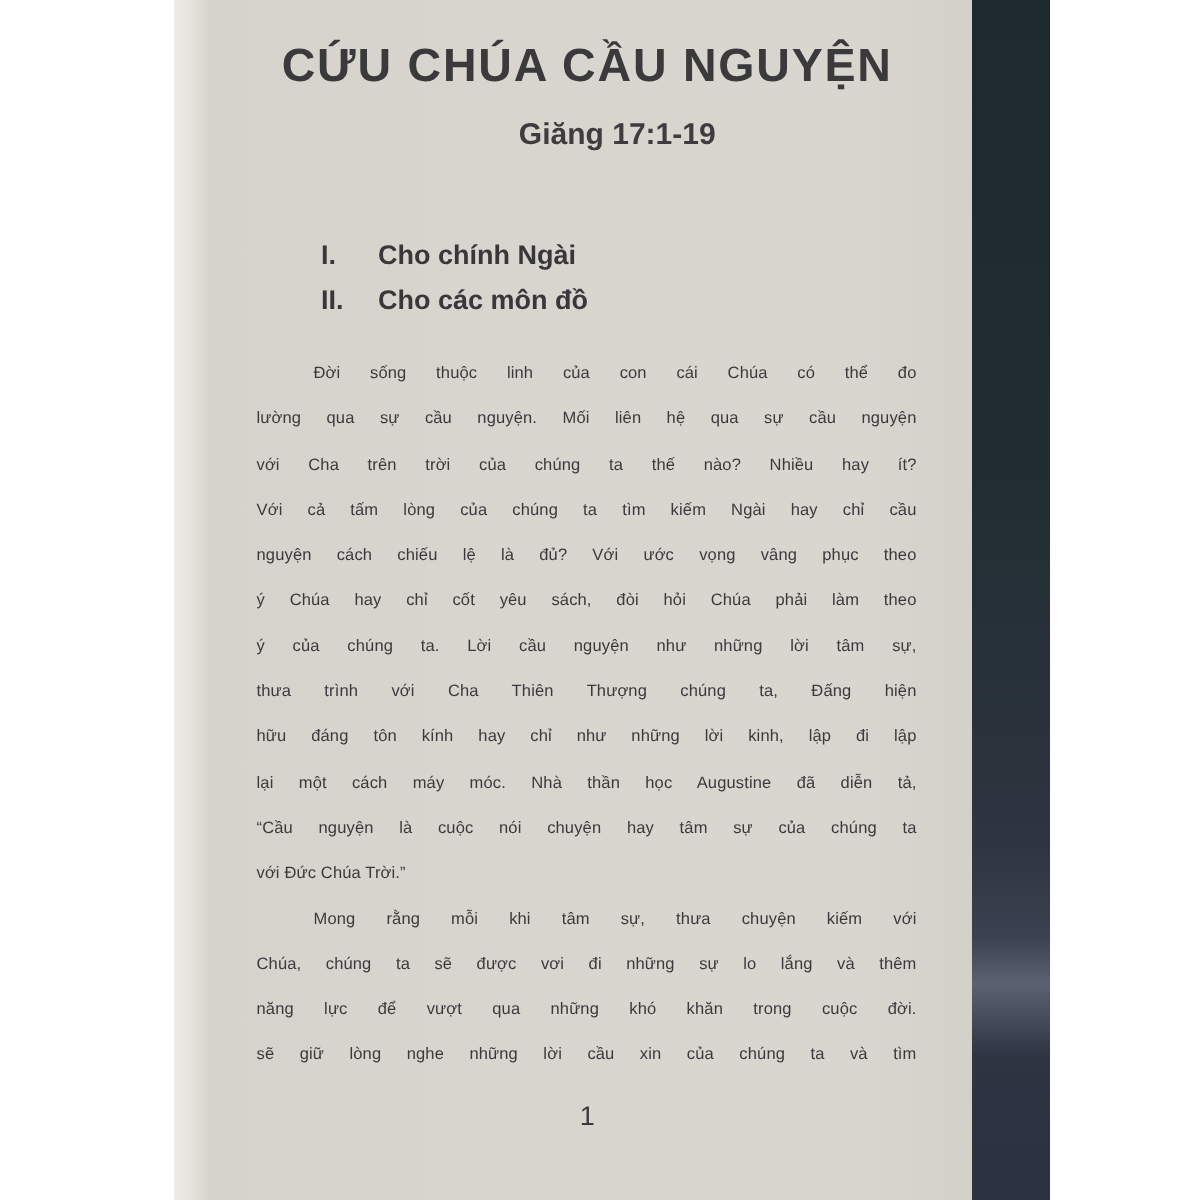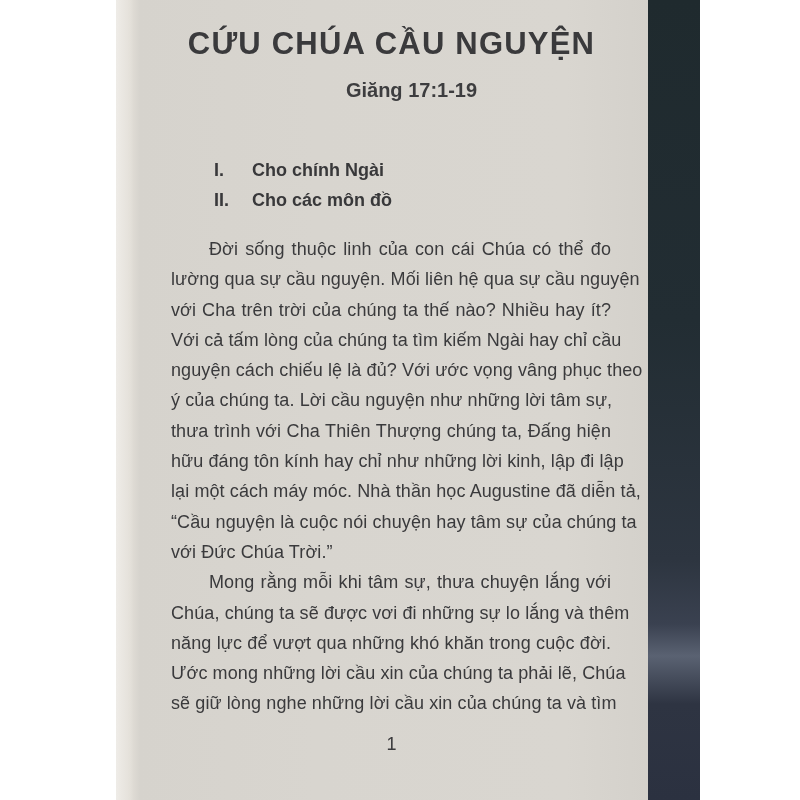--- a/index.html
+++ b/index.html
@@ -79,21 +79,21 @@
       line-height: 30px;
     }
     .outline .num {
       width: 38px;
     }
     .body-text {
       position: absolute;
       left: 55px;
       top: 234px;
       width: 440px;
-      font-size: 18px;
+      font-size: 11px;
       line-height: 30.3px;
       color: #3a3a3c;
       letter-spacing: 0.1px;
     }
     .body-text .line {
       display: block;
       white-space: nowrap;
       text-align: justify;
       text-align-last: justify;
     }
@@ -131,32 +131,32 @@
     </li>
   </ul>
 
   <div class="body-text">
     <div>
       <span class="line indent">Đời sống thuộc linh của con cái Chúa có thể đo</span>
       <span class="line">lường qua sự cầu nguyện. Mối liên hệ qua sự cầu nguyện</span>
       <span class="line">với Cha trên trời của chúng ta thế nào? Nhiều hay ít?</span>
       <span class="line">Với cả tấm lòng của chúng ta tìm kiếm Ngài hay chỉ cầu</span>
       <span class="line">nguyện cách chiếu lệ là đủ? Với ước vọng vâng phục theo</span>
+      <span class="line">ý Chúa hay chỉ cốt yêu sách, đòi hỏi Chúa phải làm theo</span>
       <span class="line">ý của chúng ta. Lời cầu nguyện như những lời tâm sự,</span>
       <span class="line">thưa trình với Cha Thiên Thượng chúng ta, Đấng hiện</span>
       <span class="line">hữu đáng tôn kính hay chỉ như những lời kinh, lập đi lập</span>
       <span class="line">lại một cách máy móc. Nhà thần học Augustine đã diễn tả,</span>
       <span class="line">“Cầu nguyện là cuộc nói chuyện hay tâm sự của chúng ta</span>
       <span class="line last">với Đức Chúa Trời.”</span>
     </div>
     <div>
-      <span class="line indent">Mong rằng mỗi khi tâm sự, thưa chuyện lắng với</span>
+      <span class="line indent">Mong rằng mỗi khi tâm sự, thưa chuyện kiếm với</span>
       <span class="line">Chúa, chúng ta sẽ được vơi đi những sự lo lắng và thêm</span>
       <span class="line">năng lực để vượt qua những khó khăn trong cuộc đời.</span>
-      <span class="line">Ước mong những lời cầu xin của chúng ta phải lẽ, Chúa</span>
       <span class="line">sẽ giữ lòng nghe những lời cầu xin của chúng ta và tìm</span>
     </div>
   </div>
 
   <div class="page-number">1</div>
 </div>
 
 <div class="cover-strip"></div>
 
 </body></html>

